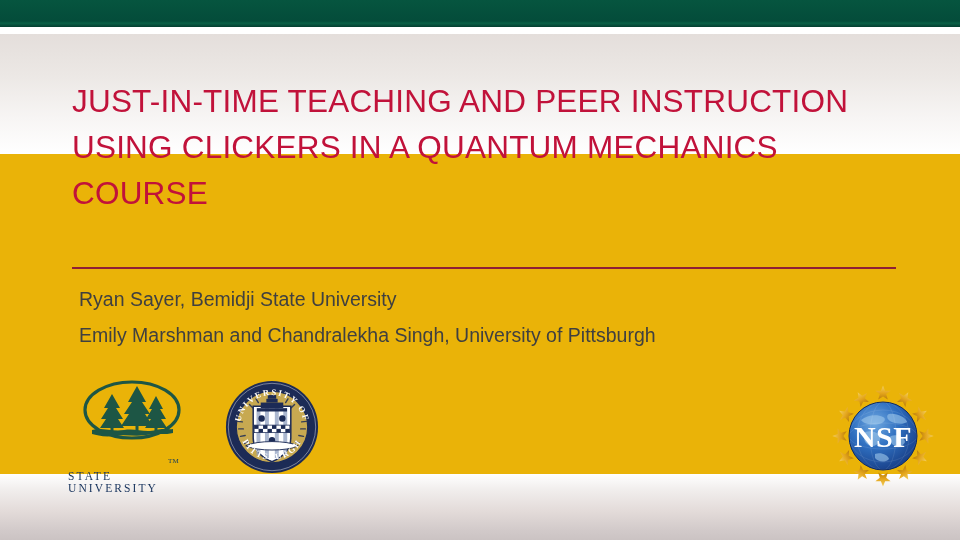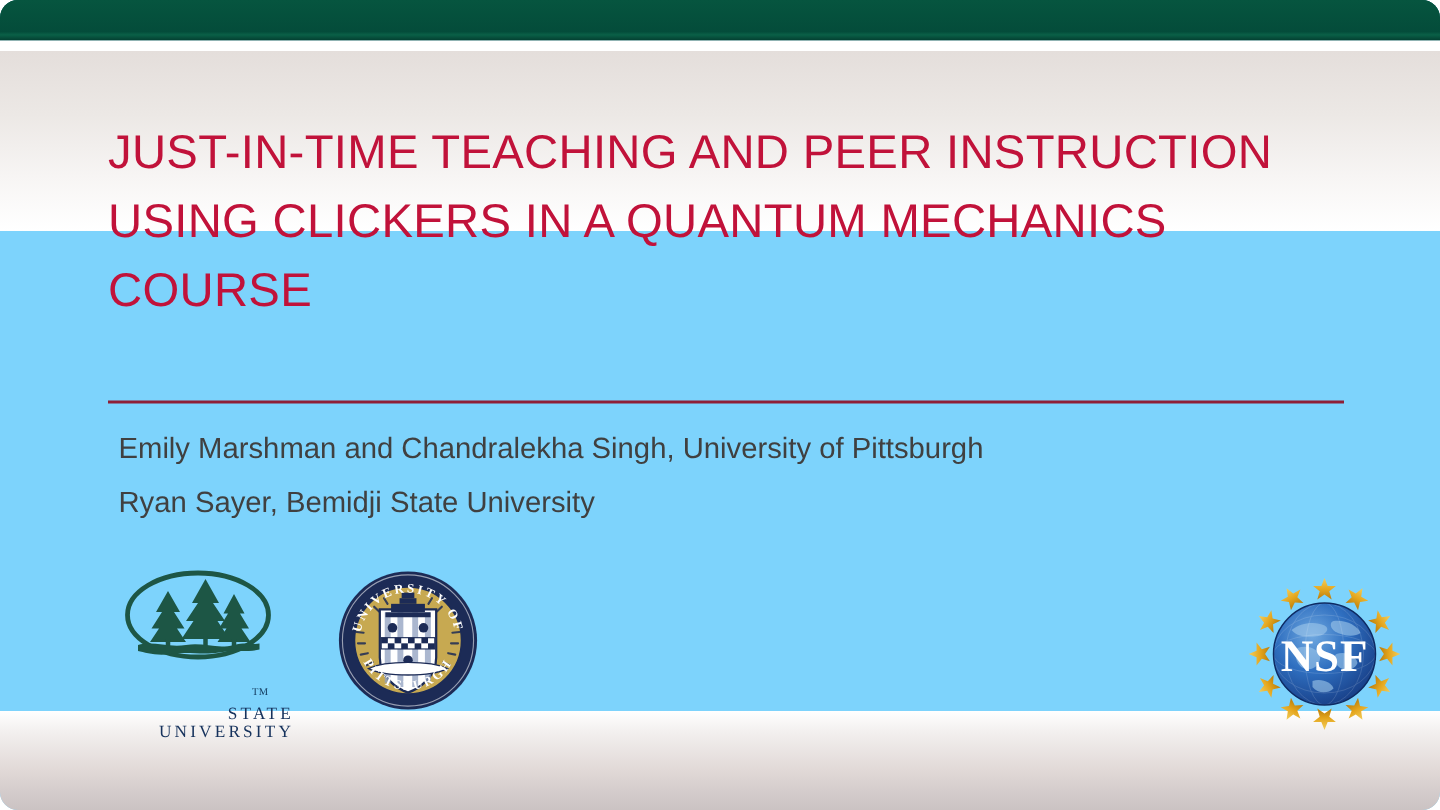--- a/index.html
+++ b/index.html
@@ -12,23 +12,22 @@
     height: 540px;
     overflow: hidden;
     font-family: "Liberation Sans", sans-serif;
     background: #ffffff;
   }
 
   .slide {
     position: relative;
     width: 960px;
     height: 540px;
-    background: #7dd3fc;
+    background: #eab308;
     overflow: hidden;
-    border-radius: 12px;
   }
 
   
   .top-bar {
     position: absolute;
     left: 0;
     top: 0;
     width: 960px;
     height: 27px;
     background: #05503f;
@@ -133,21 +132,21 @@
     font-weight: bold;
     font-size: 27px;
     letter-spacing: 0.5px;
     color: #16325c;
     line-height: 28px;
   }
   .bemidji .sub {
     position: absolute;
     left: 0; top: 90px;
     width: 128px;
-    text-align: right;
+    text-align: left;
     font-family: "Liberation Serif", serif;
     font-size: 11.5px;
     letter-spacing: 2.1px;
     color: #16325c;
   }
 
   
   .pitt {
     position: absolute;
     left: 225px;
@@ -173,22 +172,22 @@
   <div class="top-bar"></div>
   <div class="top-gap"></div>
   <div class="top-fade"></div>
   <div class="bottom-fade"></div>
 
   <div class="title">JUST-IN-TIME TEACHING AND PEER INSTRUCTION USING CLICKERS IN A QUANTUM MECHANICS COURSE</div>
 
   <div class="divider"></div>
 
   <div class="authors">
+    <div>Ryan Sayer, Bemidji State University</div>
     <div>Emily Marshman and Chandralekha Singh, University of Pittsburgh</div>
-    <div>Ryan Sayer, Bemidji State University</div>
   </div>
 
   <div class="logos">
 
     <div class="bemidji">
       <span class="mark">
         <svg viewBox="0 0 100 60" width="100" height="60" xmlns="http://www.w3.org/2000/svg">
           <ellipse cx="50" cy="30" rx="47" ry="28" fill="none" stroke="#1d5645" stroke-width="3.2"></ellipse>
 
           <path d="M30 14 L22 28 L26 28 L19 39 L24 39 L18 48 L42 48 L36 39 L41 39 L34 28 L38 28 Z" fill="#1d5645"></path>

